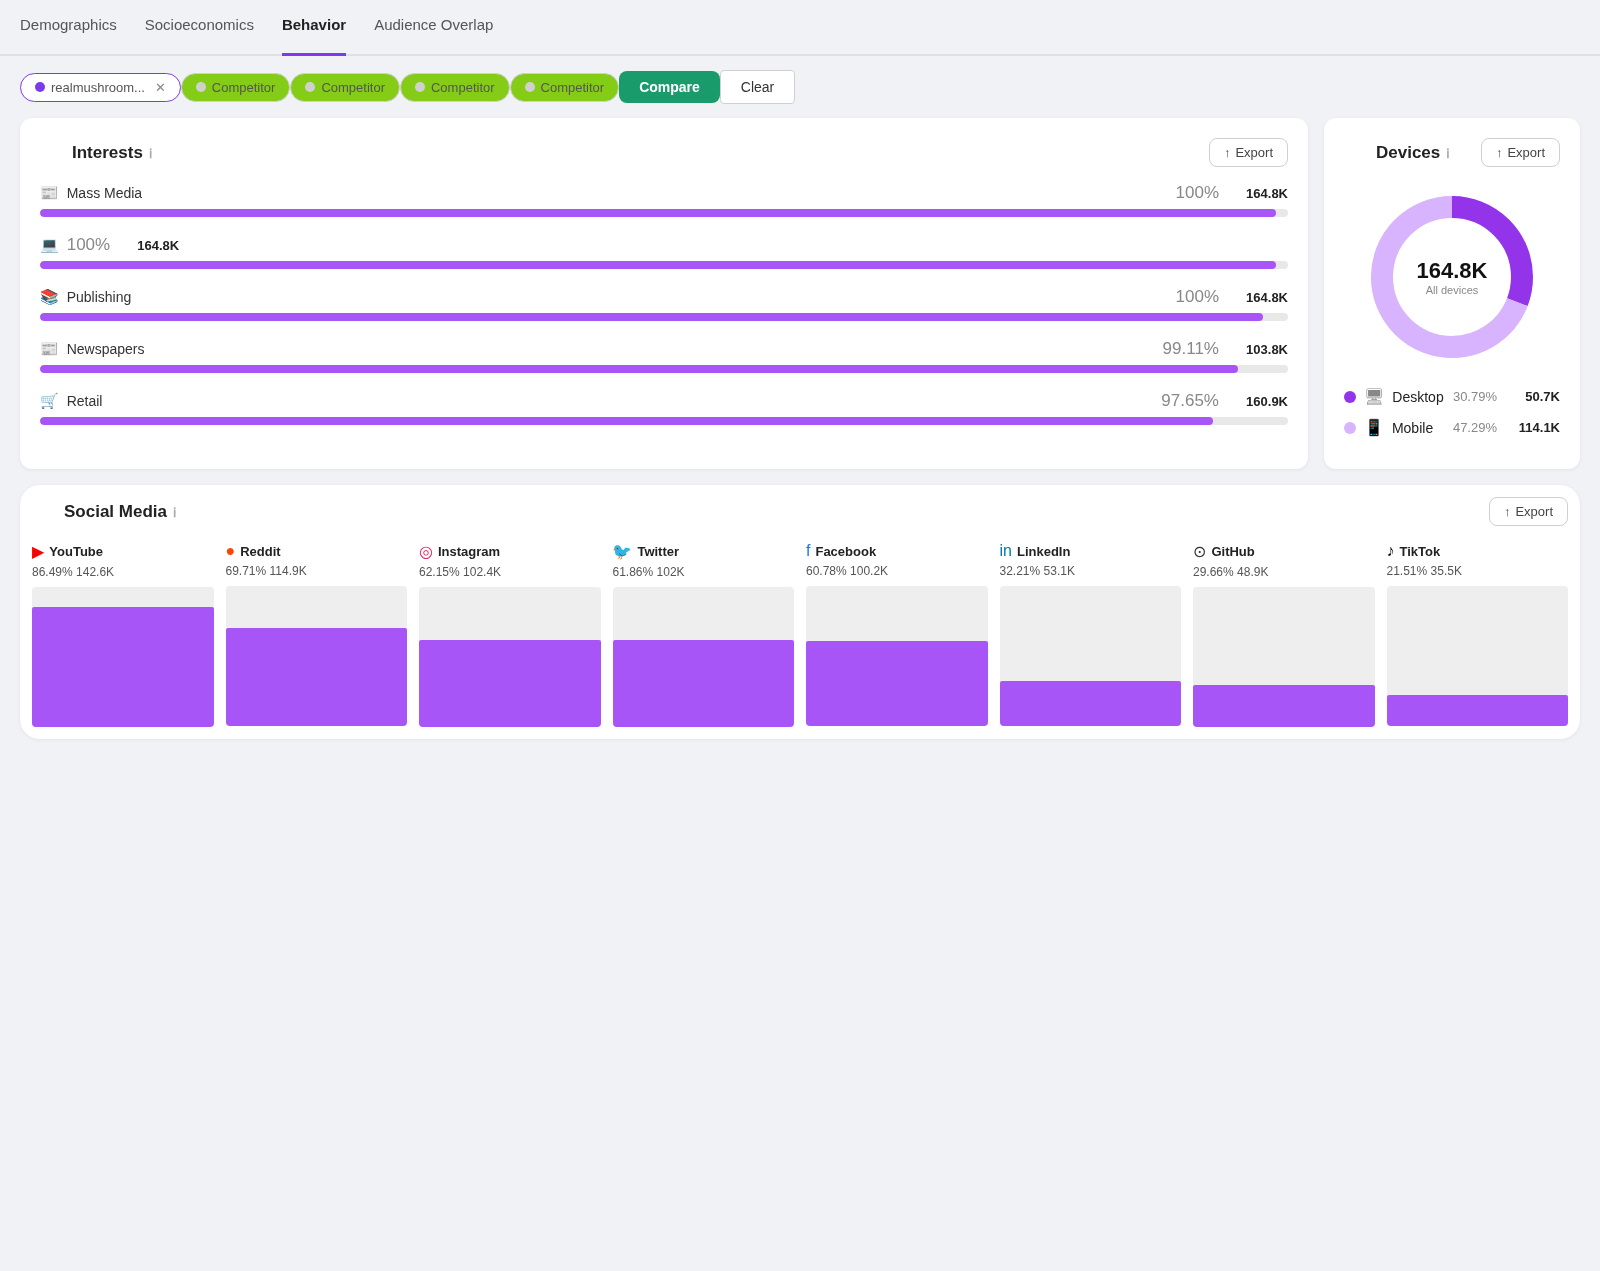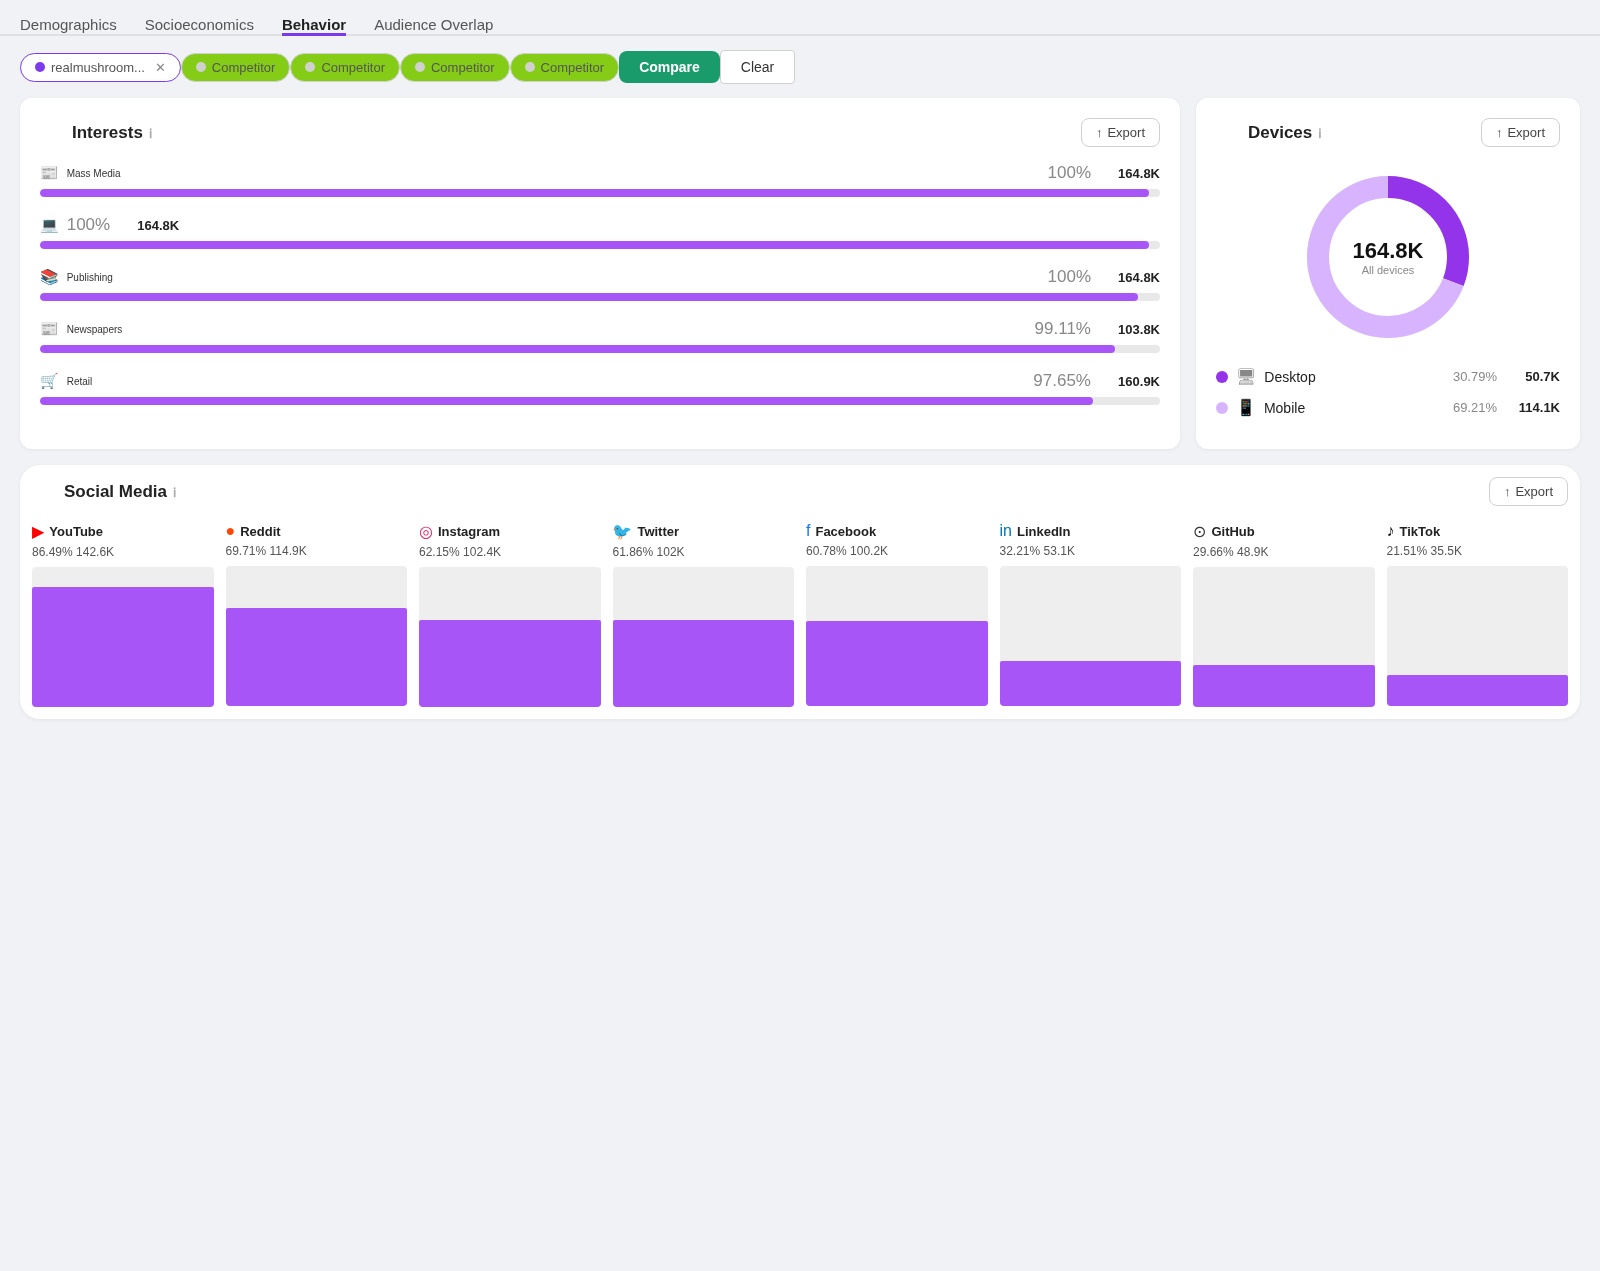--- a/index.html
+++ b/index.html
@@ -13,21 +13,21 @@
 
     
     .nav-tabs {
       display: flex;
       gap: 28px;
       padding: 16px 20px 0;
       background: #f0f2f5;
       border-bottom: 2px solid #e0e0e0;
     }
     .nav-tab {
-      padding-bottom: 0;
+      padding-bottom: 20px;
       cursor: pointer;
       font-size: 15px;
       color: #555;
       border-bottom: 3px solid transparent;
       margin-bottom: -2px;
       text-align: right;
     }
     .nav-tab.active {
       color: #222;
       font-weight: 600;
@@ -150,21 +150,21 @@
       align-items: center;
       margin-bottom: 6px;
     }
     .interest-icon {
       color: #888;
       margin-right: 8px;
       font-size: 15px;
     }
     .interest-name {
       flex: 1;
-      font-size: 10px;
+      font-size: 14px;
       color: #333;
     }
     .interest-pct {
       color: #888;
       font-size: 17px;
       margin-right: 14px;
     }
     .interest-count {
       font-weight: 600;
       font-size: 13px;
@@ -179,21 +179,21 @@
       overflow: hidden;
     }
     .bar-fill {
       height: 100%;
       background: #a855f7;
       border-radius: 4px;
     }
 
     
     .devices-panel {
-      width: 384px;
+      width: 256px;
       background: white;
       border-radius: 12px;
       padding: 20px;
       box-shadow: 0 1px 4px rgba(0,0,0,0.06);
     }
 
     
     .donut-container {
       display: flex;
       justify-content: center;
@@ -442,21 +442,21 @@
     <span class="device-dot" style="background:#9333ea"></span>
     <span class="device-icon">🖥</span>
     <span class="device-name">Desktop</span>
     <span class="device-pct">30.79%</span>
     <span class="device-count">50.7K</span>
   </div>
         <div class="device-row">
     <span class="device-dot" style="background:#d8b4fe"></span>
     <span class="device-icon">📱</span>
     <span class="device-name">Mobile</span>
-    <span class="device-pct">69.21%</span>
+    <span class="device-pct">47.29%</span>
     <span class="device-count">114.1K</span>
   </div>
       </div>
   </div>
 </div>
 
 <div class="social-panel">
   <div class="panel-header">
     <div class="panel-title">
       <span>Social Media</span>

